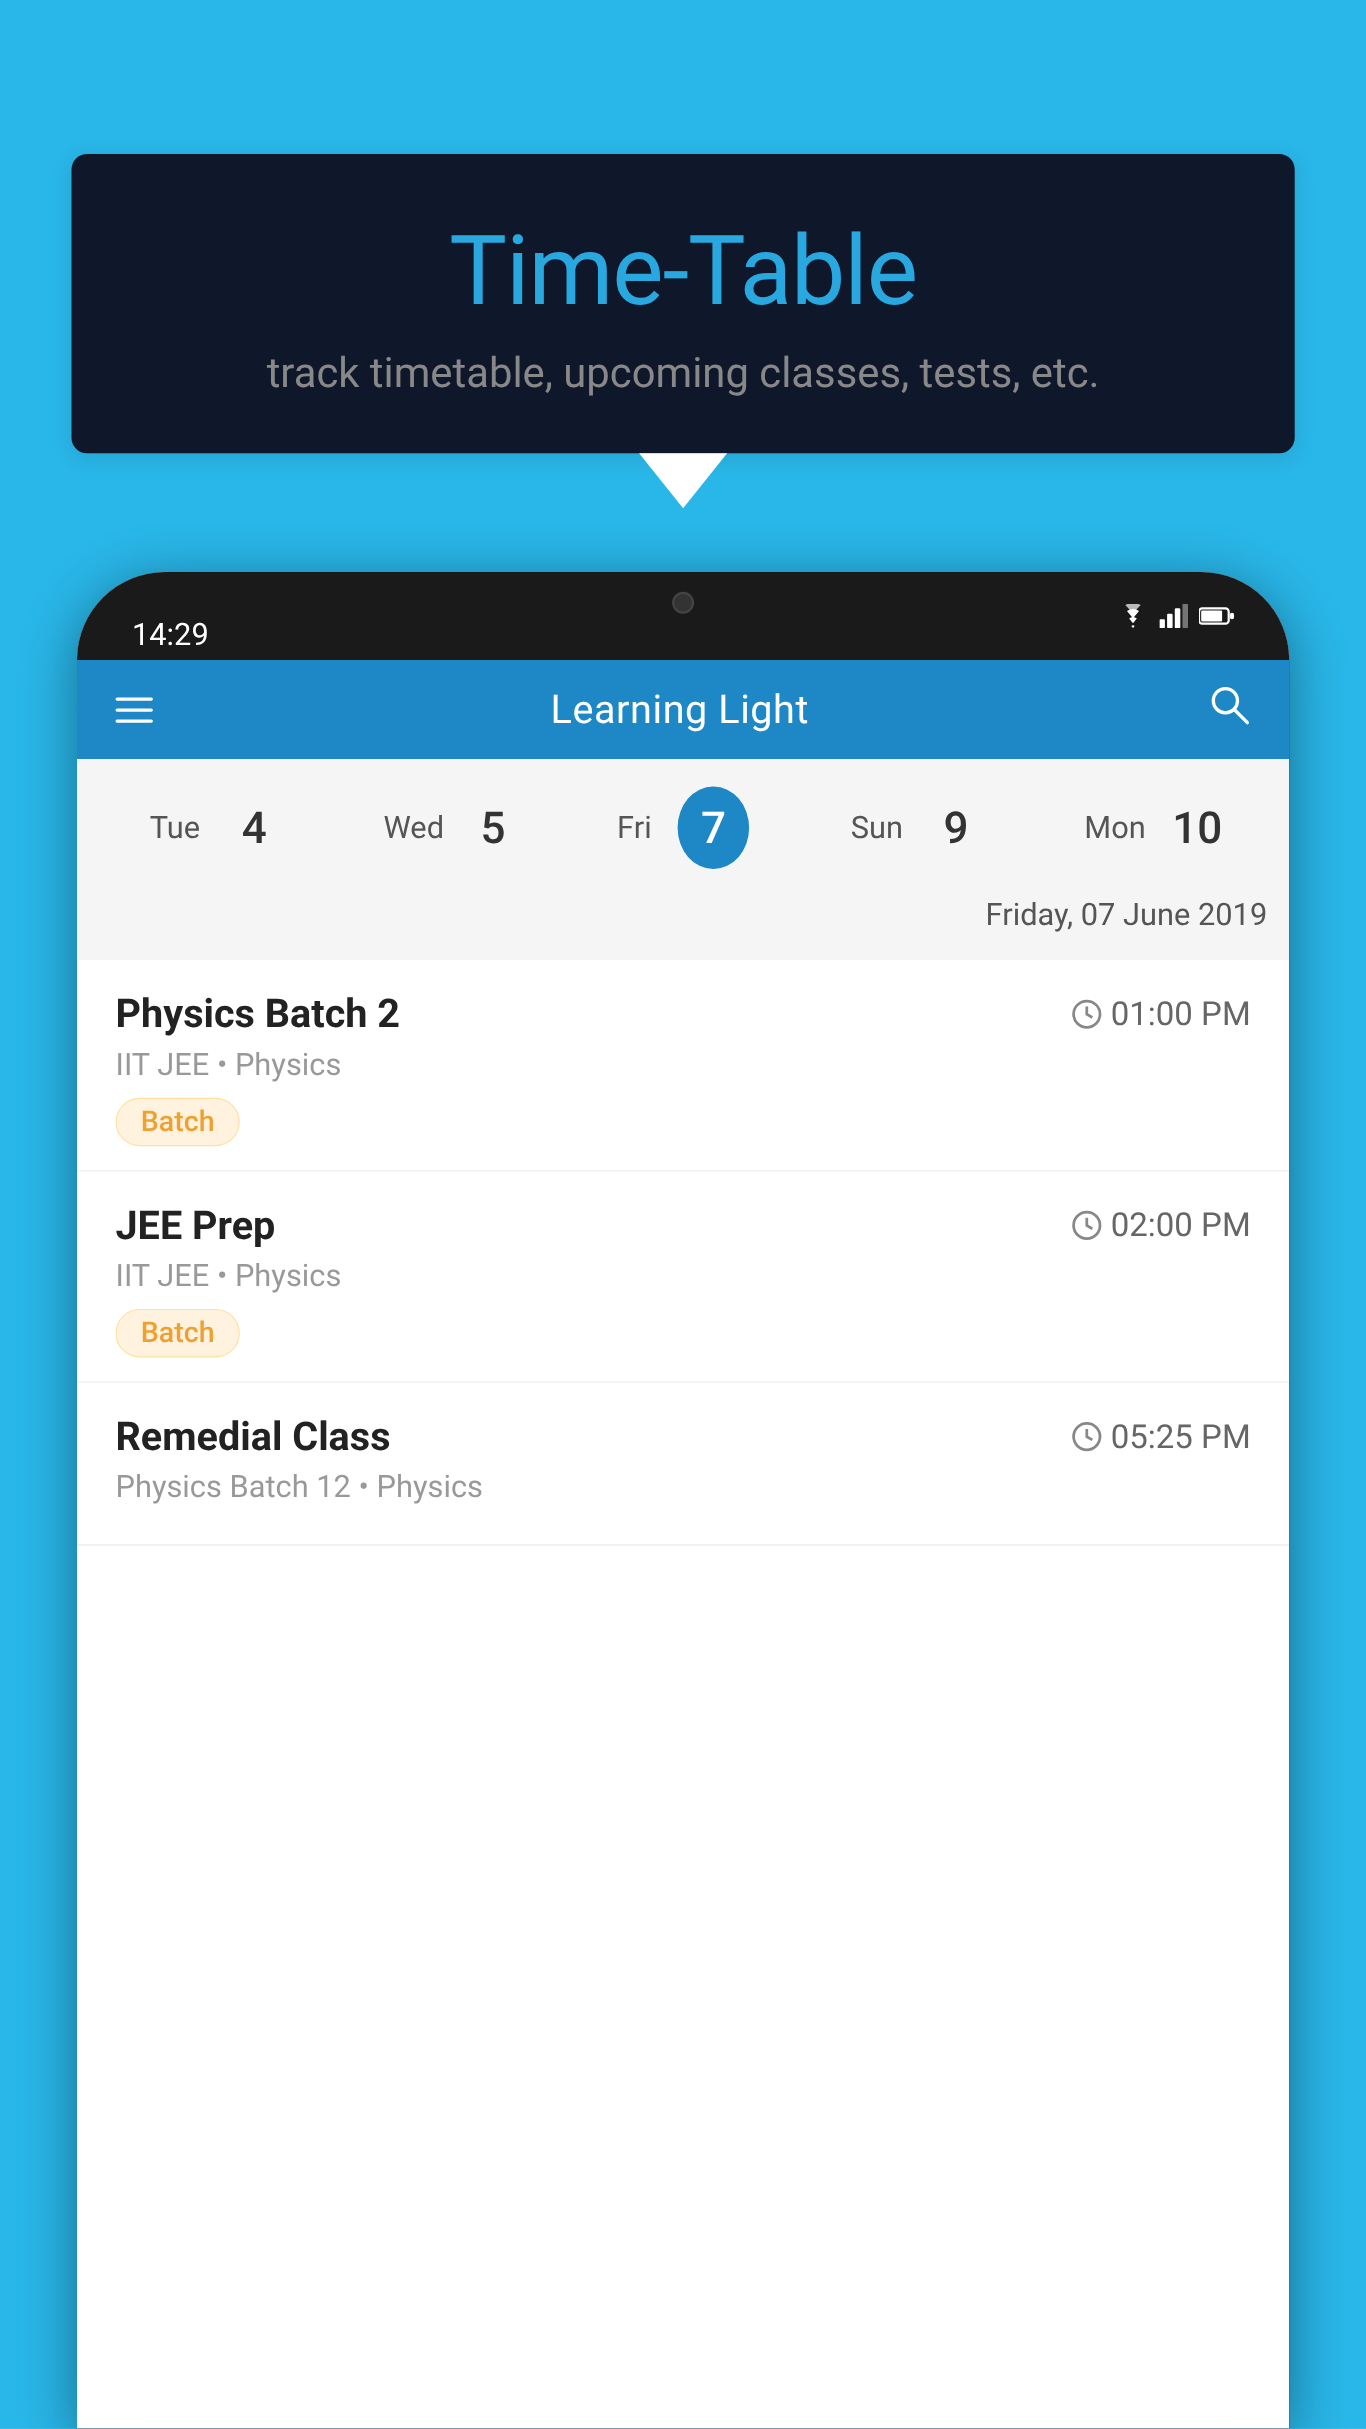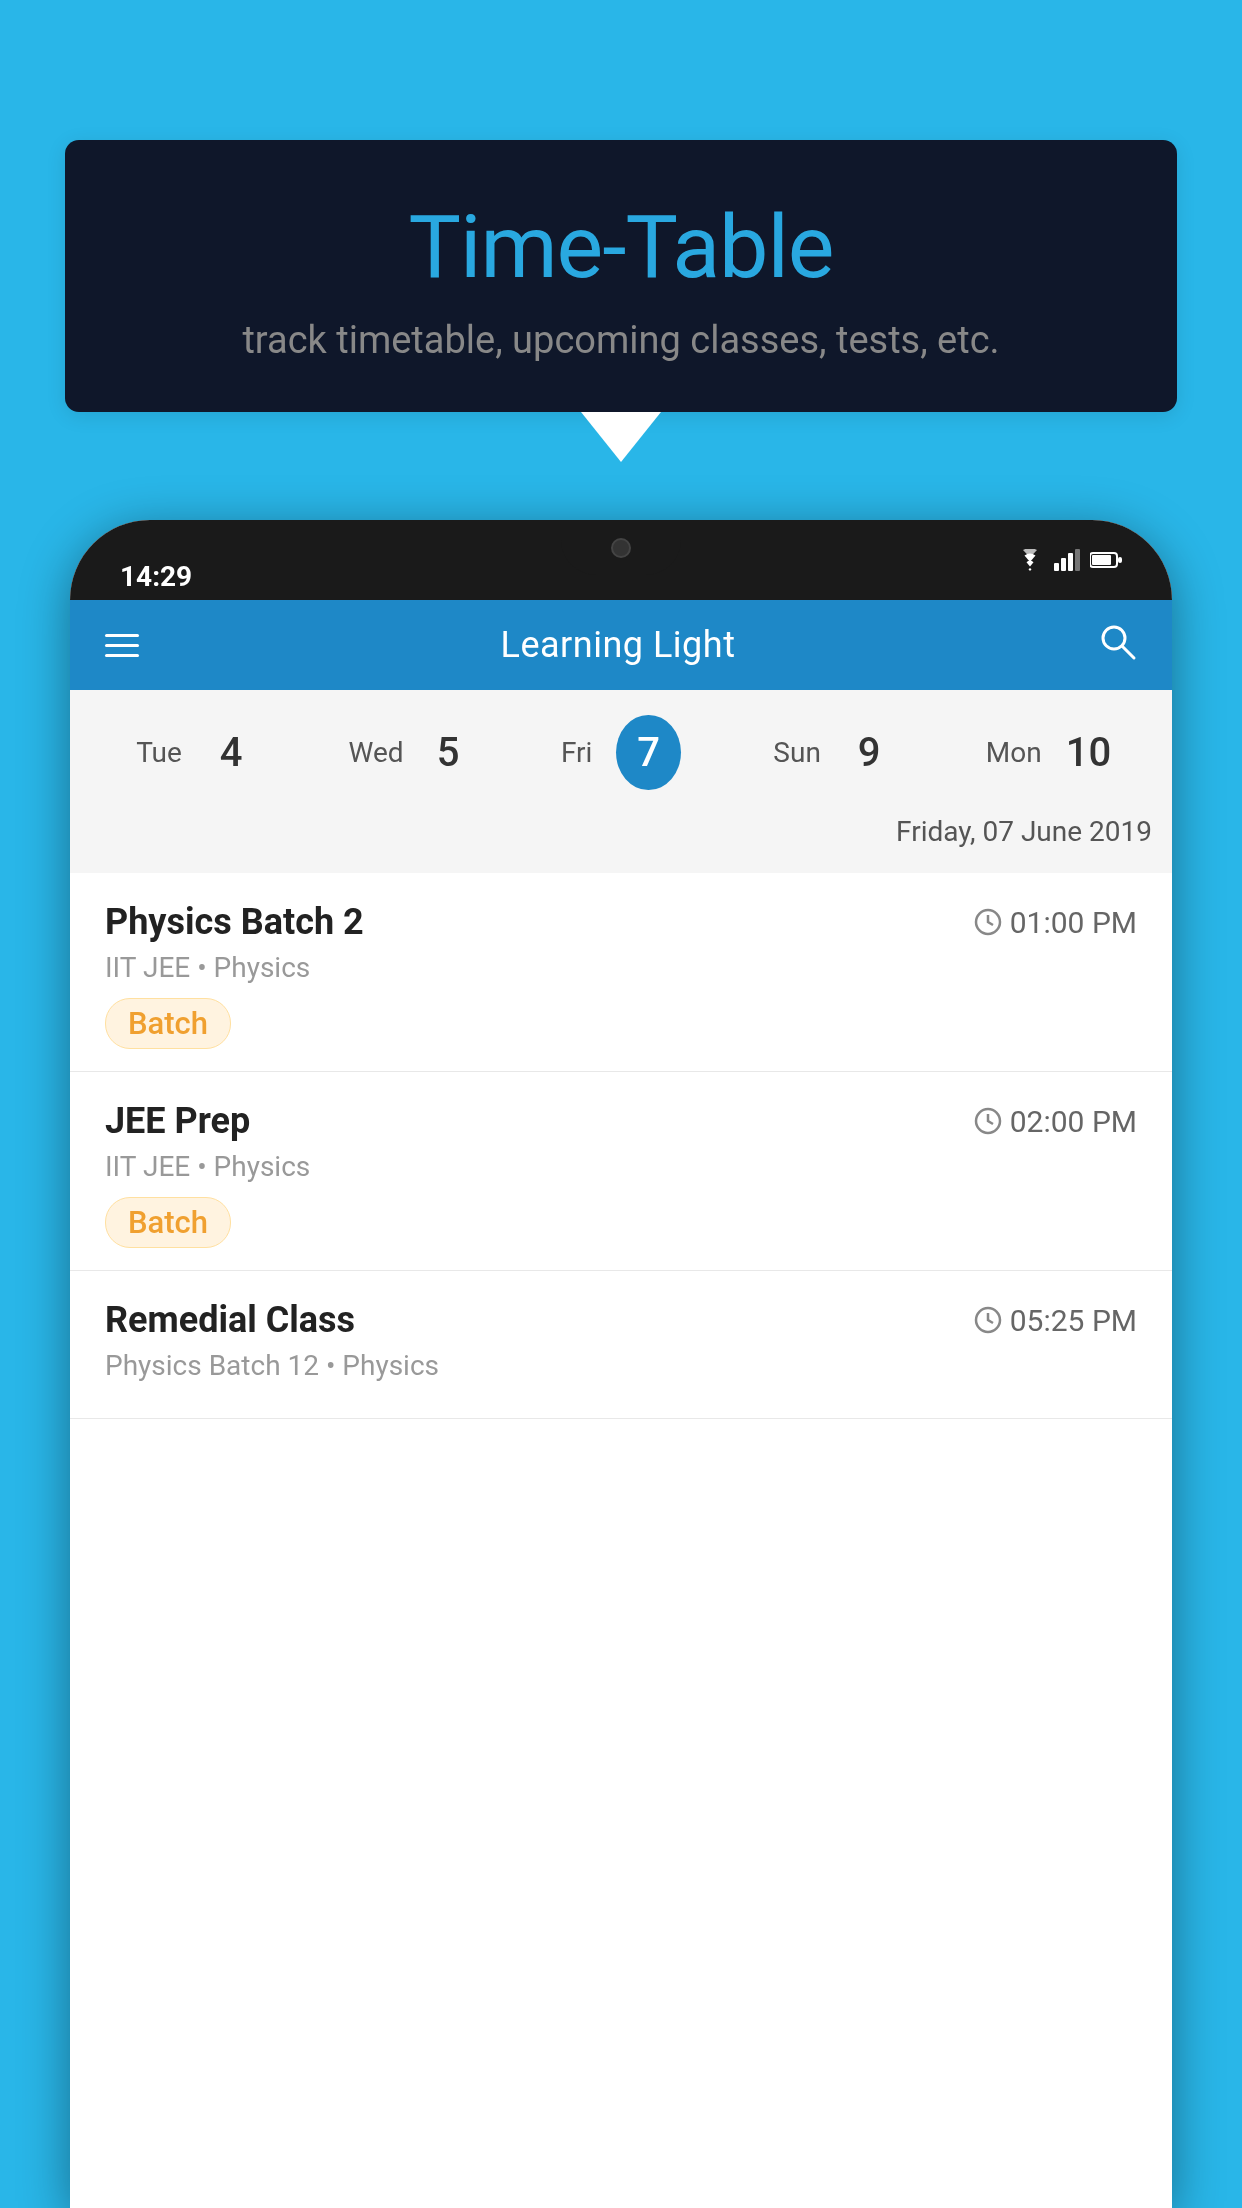--- a/index.html
+++ b/index.html
@@ -77,21 +77,21 @@
       display: flex;
       align-items: center;
       justify-content: space-between;
       padding: 0 50px;
       position: relative;
     }
 
     .phone-time {
       color: white;
       font-size: 28px;
-      font-weight: 700;
+      font-weight: 400;
       margin-top: 32px;
     }
 
     .phone-notch {
       position: absolute;
       top: 0;
       left: 50%;
       transform: translateX(-50%);
       width: 120px;
       height: 55px;
@@ -246,21 +246,21 @@
     .schedule-subtitle {
       color: #999;
       font-size: 28px;
       margin-bottom: 14px;
     }
 
     .batch-tag {
       display: inline-block;
       background: #fff3e0;
       color: #f0a030;
-      font-size: 31px;
+      font-size: 26px;
       font-weight: 500;
       padding: 6px 22px;
       border-radius: 25px;
       border: 1px solid #ffe0a0;
     }
 
     .phone-inner {
       background: white;
       border-radius: 72px 72px 0 0;
       overflow: hidden;

